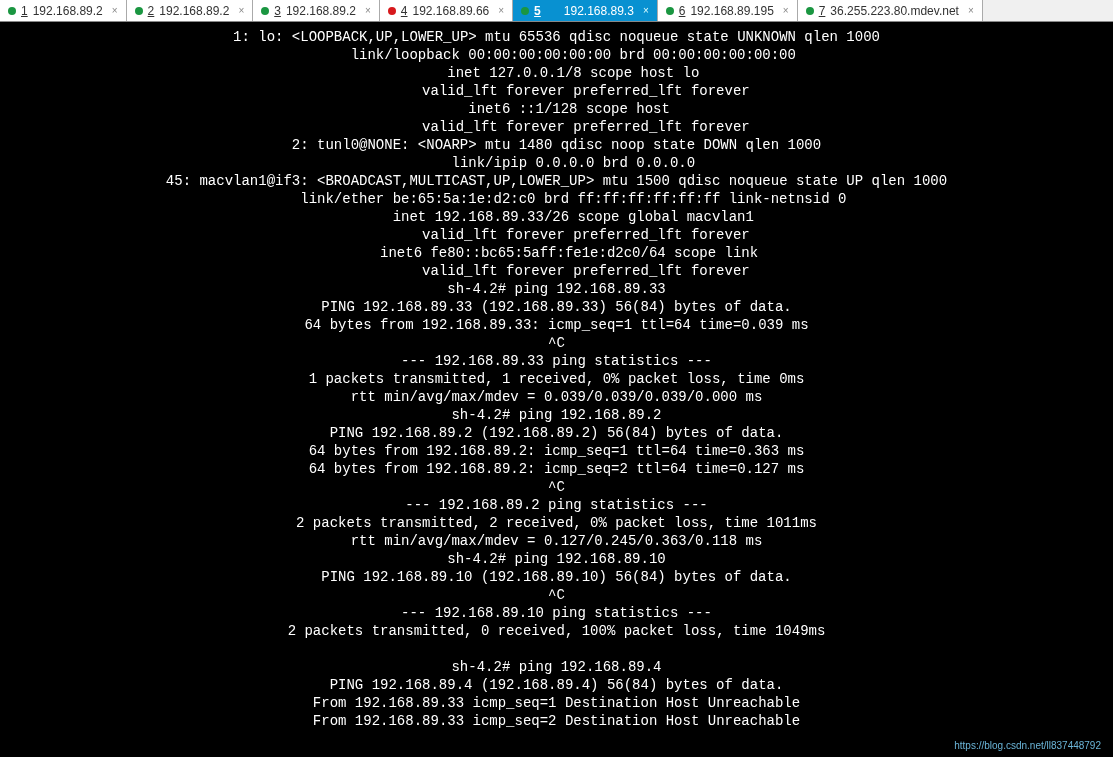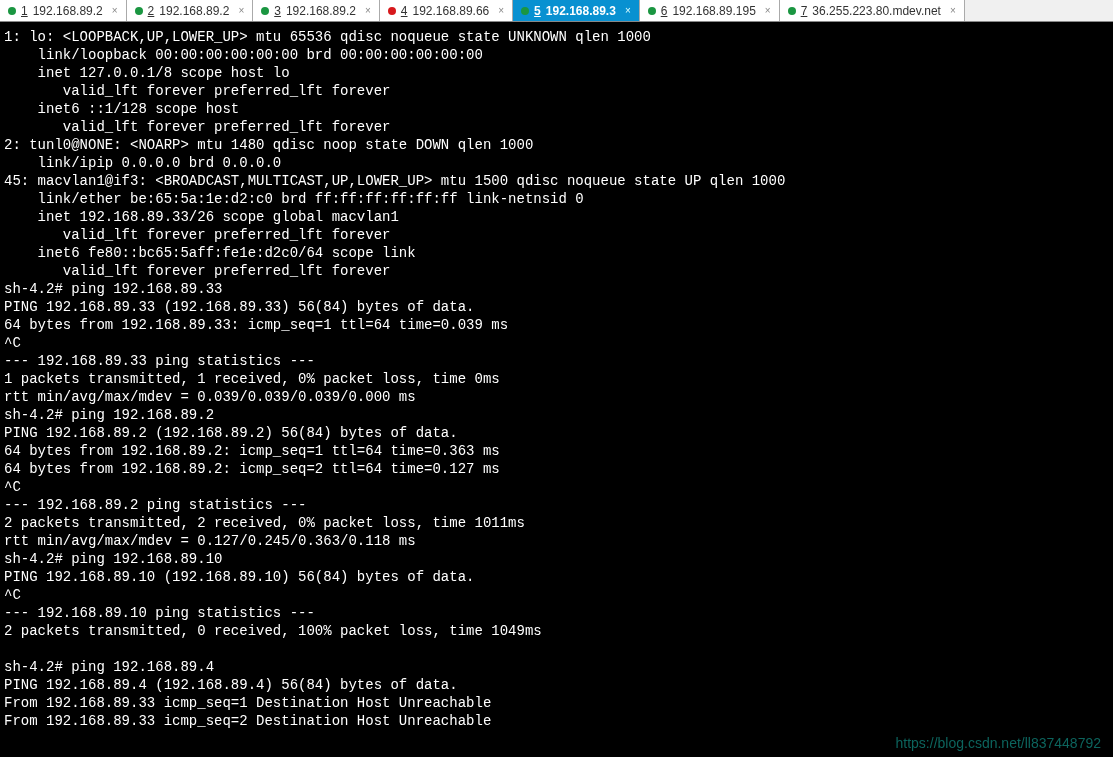--- a/index.html
+++ b/index.html
@@ -49,48 +49,50 @@
     .tab .tab-num {
       text-decoration: underline;
     }
     .tab.active .tab-num {
       font-weight: bold;
     }
     .tab .tab-ip {
       white-space: nowrap;
     }
     .tab.active .tab-ip {
-      font-weight: bold;
+      font-weight: normal;
+      margin-left: 18px;
     }
     .tab .tab-close {
       margin-left: auto;
       font-size: 10px;
       color: #888;
       padding-left: 4px;
     }
     .tab.active .tab-close {
       color: #dff;
     }
     .terminal {
       background: #000;
       color: #fff;
       font-family: 'Consolas', 'Courier New', monospace;
       font-size: 14px;
       line-height: 18px;
       padding: 6px 4px;
       white-space: pre;
       height: calc(100% - 22px);
       overflow: hidden;
+      text-align: center;
     }
     .watermark {
       position: absolute;
       right: 12px;
       bottom: 6px;
-      color: #0f766e;
-      font-size: 14px;
+      color: #7dd3fc;
+      font-size: 10px;
       font-family: Arial, sans-serif;
       opacity: 0.85;
     }
   </style>
 </head>
 <body>
 
 <div class="tab-bar">
   <div class="tab">
     <span class="status-dot dot-green"></span>

